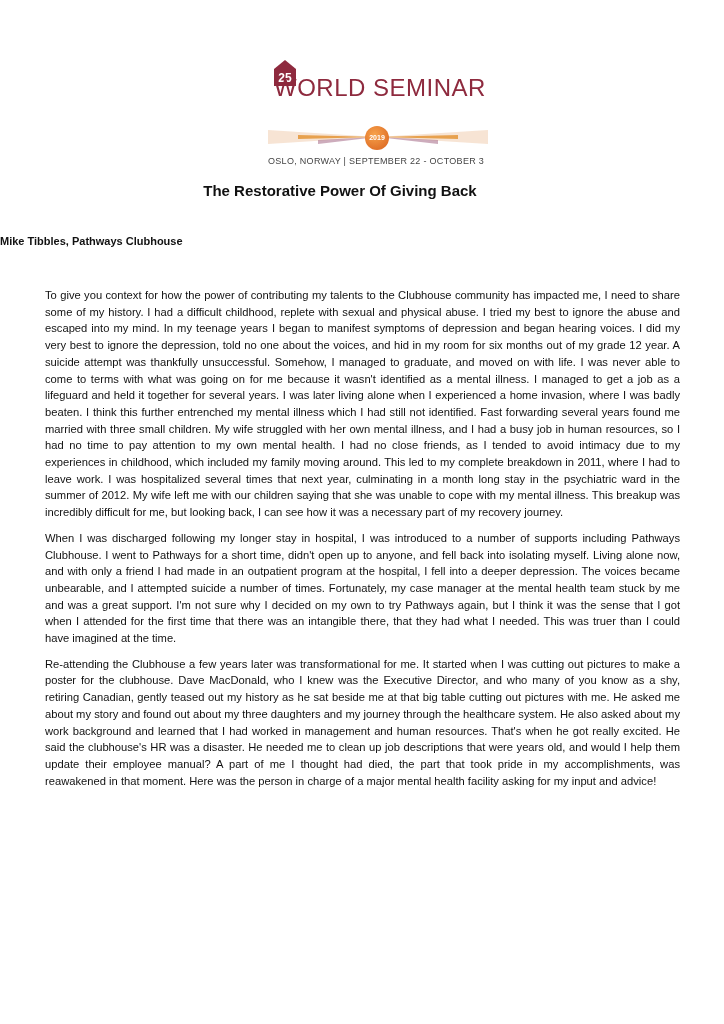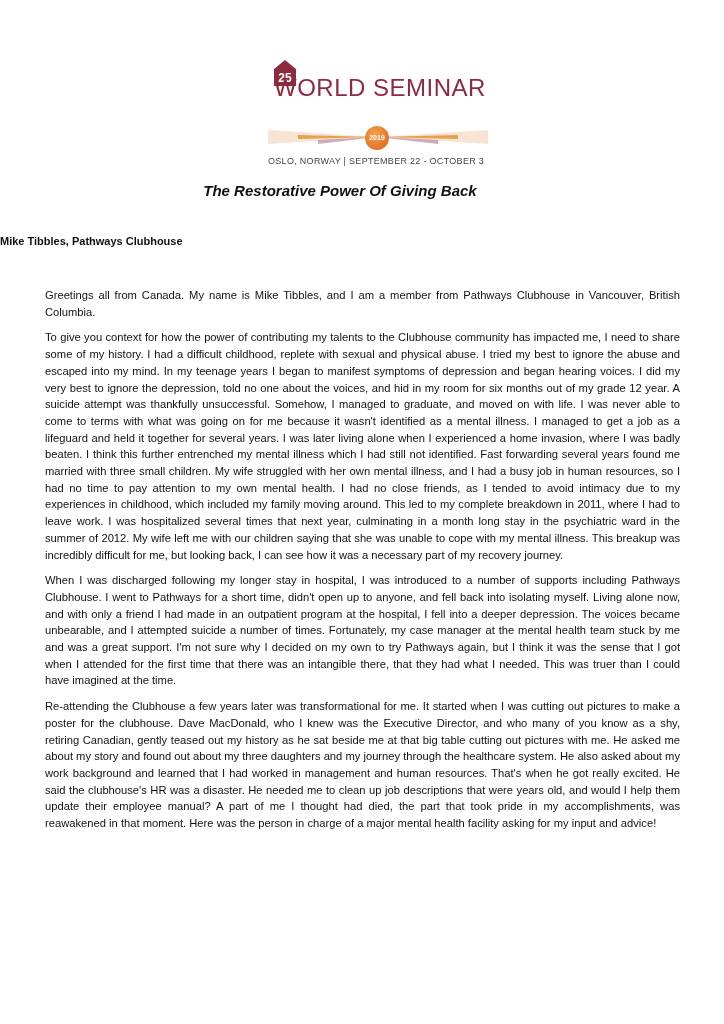--- a/index.html
+++ b/index.html
@@ -4,21 +4,21 @@
 <style>
   html, body { margin:0; padding:0; background:#ffffff; }
   body { width:724px; height:1024px; position:relative; overflow:hidden; font-family:"Liberation Sans", sans-serif; color:#111; }
   .logo { position:absolute; left:268px; top:52px; width:220px; height:110px; }
   .logo .house { position:absolute; left:6px; top:8px; width:22px; height:26px; }
   .logo .l1 { position:absolute; left:32px; top:18px; font-family:"Liberation Serif", serif; font-size:17px; color:#555; white-space:nowrap; }
   .logo .l2 { position:absolute; left:6px; top:22px; font-family:"Liberation Sans", sans-serif; font-size:24px; letter-spacing:0.5px; color:#8e2a3e; white-space:nowrap; }
   .logo .beam { position:absolute; left:0; top:74px; width:220px; height:22px; }
   .logo .year { position:absolute; left:97px; top:74px; width:24px; height:24px; border-radius:50%; background:radial-gradient(circle at 40% 35%, #f7a24b, #d8601d); color:#fff; font-size:7px; line-height:24px; text-align:center; font-weight:bold; }
   .logo .l3 { position:absolute; left:0; top:104px; font-size:9px; color:#444; letter-spacing:0.3px; white-space:nowrap; }
-  h1 { position:absolute; left:0; width:680px; top:182px; margin:0; text-align:center; font-size:15px; font-weight:bold;font-style:italic; }
+  h1 { position:absolute; left:0; width:680px; top:182px; margin:0; text-align:center; font-size:15px; font-weight:bold; }
   .author { position:absolute; left:0; width:724px; top:235px; font-size:11px; font-weight:bold; }
   .body { position:absolute; left:45px; top:287px; width:635px; font-size:11.2px; line-height:16.7px; text-align:justify; }
   .body p { margin:0 0 9px 0; }
 </style>
 </head>
 <body>
 
 <div class="logo">
   <svg class="house" viewBox="0 0 22 26">
     <polygon points="11,0 22,9 22,26 0,26 0,9" fill="#8e2a3e"></polygon>
@@ -34,17 +34,16 @@
     <polygon points="170,14 109,11 170,18" fill="#9c5a7a" opacity="0.5"></polygon>
   </svg>
   <div class="year">2019</div>
   <div class="l3">OSLO, NORWAY | SEPTEMBER 22 - OCTOBER 3</div>
 </div>
 
 <h1>The Restorative Power Of Giving Back</h1>
 <div class="author">Mike Tibbles, Pathways Clubhouse</div>
 
 <div class="body">
-  <p>Greetings all from Canada.  My name is Mike Tibbles, and I am a member from Pathways Clubhouse in Vancouver, British Columbia.</p>
   <p>To give you context for how the power of contributing my talents to the Clubhouse community has impacted me, I need to share some of my history.  I had a difficult childhood, replete with sexual and physical abuse.  I tried my best to ignore the abuse and escaped into my mind.  In my teenage years I began to manifest symptoms of depression and began hearing voices.  I did my very best to ignore the depression, told no one about the voices, and hid in my room for six months out of my grade 12 year.  A suicide attempt was thankfully unsuccessful.  Somehow, I managed to graduate, and moved on with life.  I was never able to come to terms with what was going on for me because it wasn't identified as a mental illness.  I managed to get a job as a lifeguard and held it together for several years.  I was later living alone when I experienced a home invasion, where I was badly beaten.  I think this further entrenched my mental illness which I had still not identified.  Fast forwarding several years found me married with three small children.  My wife struggled with her own mental illness, and I had a busy job in human resources, so I had no time to pay attention to my own mental health.  I had no close friends, as I tended to avoid intimacy due to my experiences in childhood, which included my family moving around.  This led to my complete breakdown in 2011, where I had to leave work.  I was hospitalized several times that next year, culminating in a month long stay in the psychiatric ward in the summer of 2012.  My wife left me with our children saying that she was unable to cope with my mental illness.  This breakup was incredibly difficult for me, but looking back, I can see how it was a necessary part of my recovery journey.</p>
   <p>When I was discharged following my longer stay in hospital, I was introduced to a number of supports including Pathways Clubhouse.  I went to Pathways for a short time, didn't open up to anyone, and fell back into isolating myself.  Living alone now, and with only a friend I had made in an outpatient program at the hospital, I fell into a deeper depression.  The voices became unbearable, and I attempted suicide a number of times.  Fortunately, my case manager at the mental health team stuck by me and was a great support.  I'm not sure why I decided on my own to try Pathways again, but I think it was the sense that I got when I attended for the first time that there was an intangible there, that they had what I needed.  This was truer than I could have imagined at the time.</p>
   <p>Re-attending the Clubhouse a few years later was transformational for me.  It started when I was cutting out pictures to make a poster for the clubhouse.  Dave MacDonald, who I knew was the Executive Director, and who many of you know as a shy, retiring Canadian, gently teased out my history as he sat beside me at that big table cutting out pictures with me.  He asked me about my story and found out about my three daughters and my journey through the healthcare system.  He also asked about my work background and learned that I had worked in management and human resources.  That's when he got really excited.  He said the clubhouse's HR was a disaster.  He needed me to clean up job descriptions that were years old, and would I help them update their employee manual?  A part of me I thought had died, the part that took pride in my accomplishments, was reawakened in that moment.  Here was the person in charge of a major mental health facility asking for my input and advice!</p>
 </div>
 
 </body></html>

